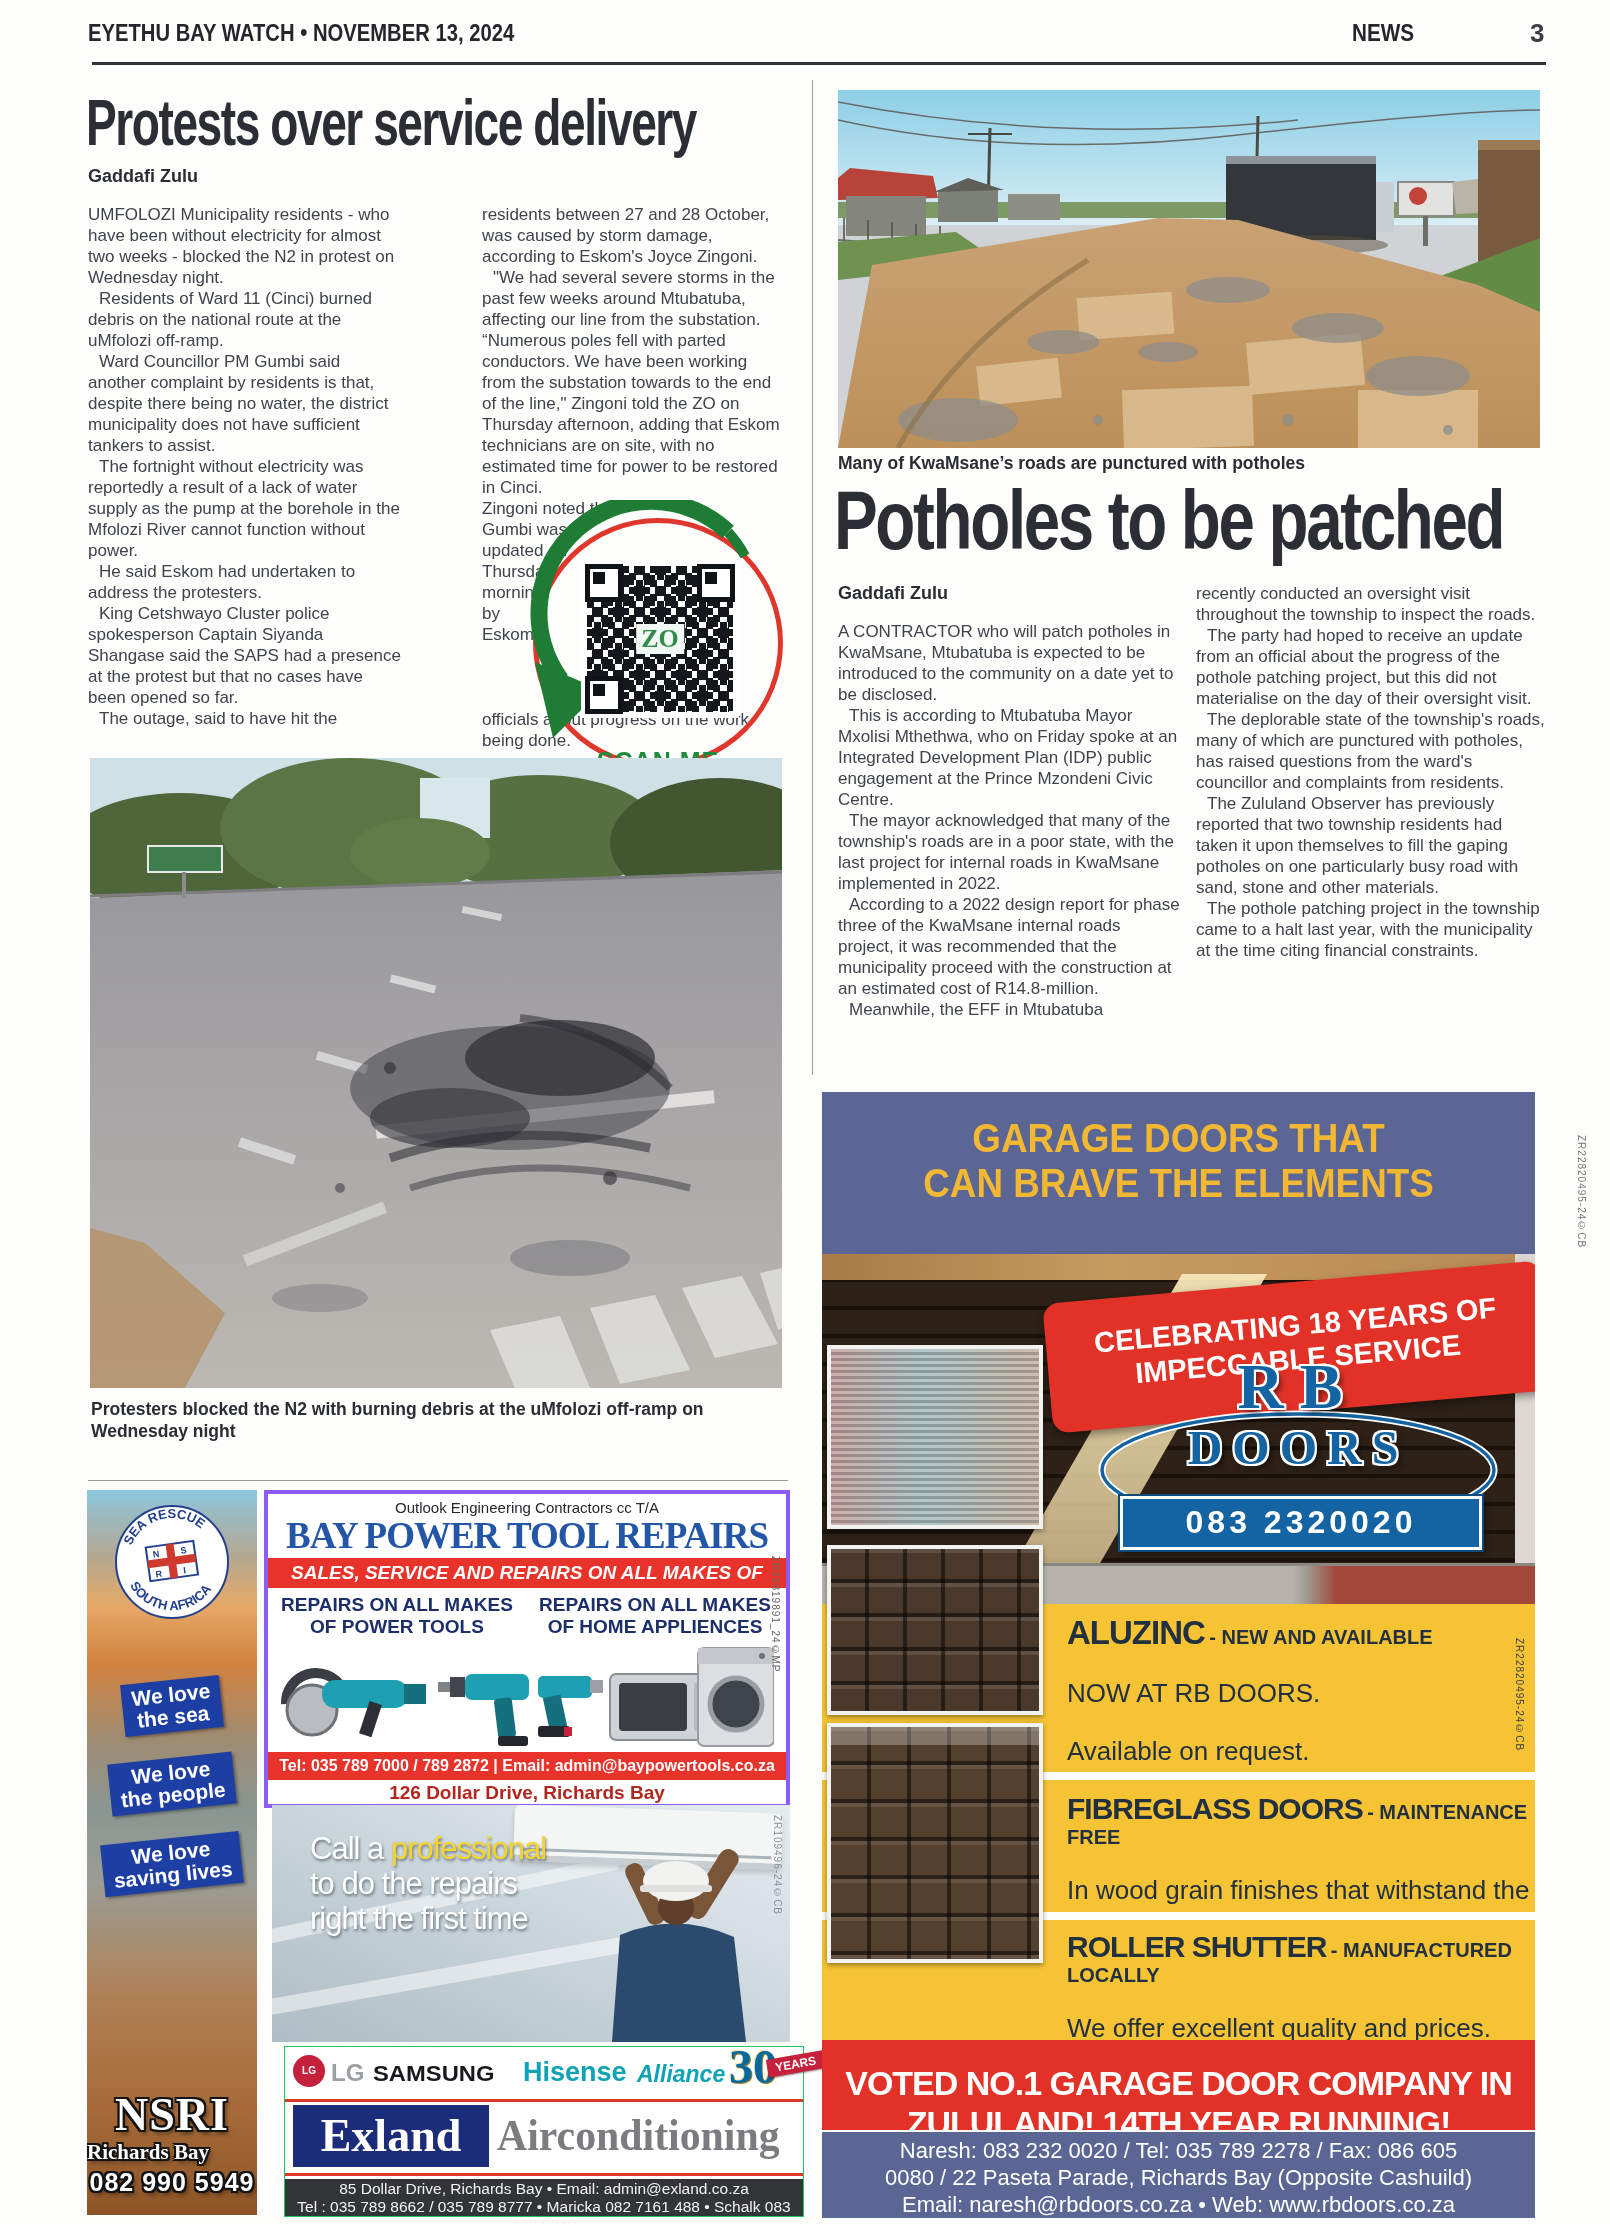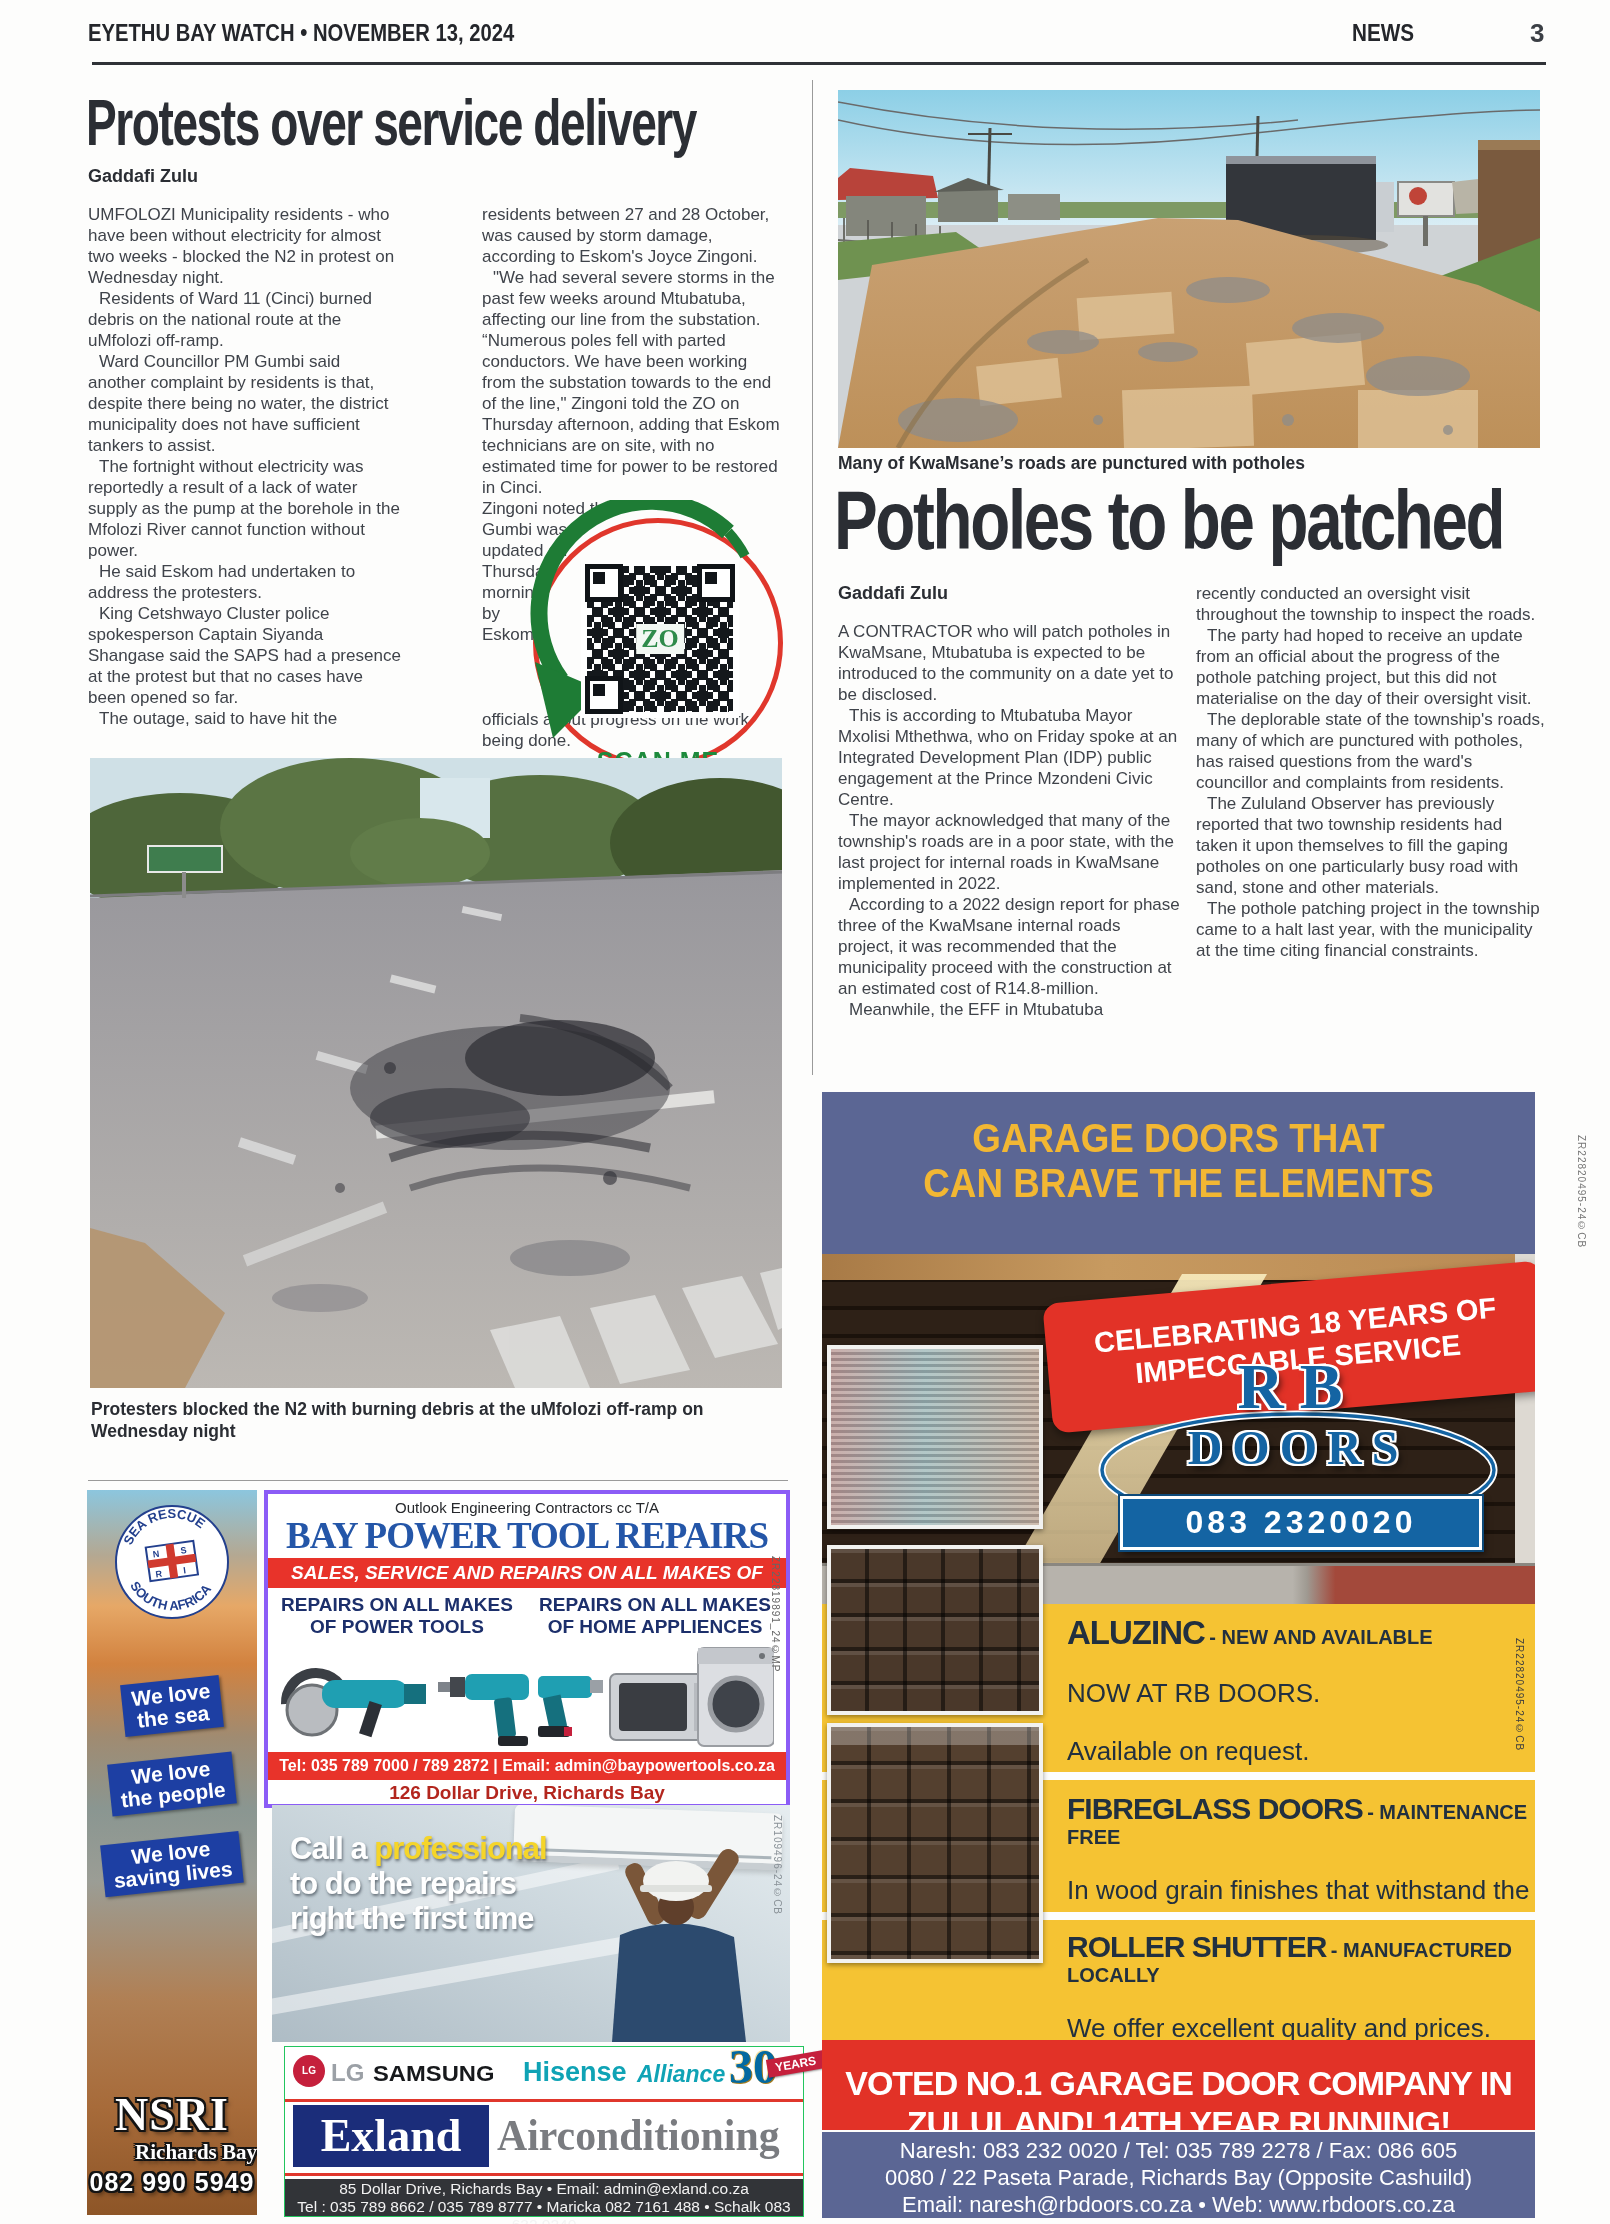--- a/index.html
+++ b/index.html
@@ -52,39 +52,39 @@
   
   .nsri{left:87px;top:1490px;width:170px;height:725px;overflow:hidden;
     background:linear-gradient(180deg,#8cc6de 0%,#b4a892 9%,#e6a867 16%,#d2823f 24%,#a08b71 34%,
                #8a9691 44%,#9b9d95 54%,#b08055 70%,#a76b3a 85%,#8d5527 100%);}
   .nsri-banner{position:absolute;left:50%;background:#1d3fa3;color:#fff;font-weight:bold;
      font-size:21px;line-height:22px;text-align:center;padding:4px 10px;
      transform:translateX(-50%) rotate(-6deg);box-shadow:2px 2px 3px rgba(0,0,0,.35);white-space:nowrap;}
   .outline-txt{color:#fff;text-shadow:-2px 0 #141414,2px 0 #141414,0 -2px #141414,0 2px #141414,
      -2px -2px #141414,2px 2px #141414,-2px 2px #141414,2px -2px #141414,3px 4px 4px rgba(0,0,0,.5);}
   .nsri-name{left:0;top:598px;width:100%;text-align:center;font:bold 46px "Liberation Serif",serif;letter-spacing:1px;}
-  .nsri-loc{left:0;top:650px;width:100%;text-align:right;font-size:21px;font-weight:bold;font-family:"Liberation Serif",serif;}
+  .nsri-loc{left:0;top:650px;width:100%;text-align:left;font-size:21px;font-weight:bold;font-family:"Liberation Serif",serif;}
   .nsri-phone{left:0;top:678px;width:100%;text-align:center;font-size:25px;font-weight:bold;letter-spacing:1px;}
 
   
   .baypower{left:264px;top:1490px;width:518px;height:310px;background:#fff;border:4px solid #8b5cf6;}
   .bp-outlook{left:0;top:5px;width:100%;text-align:center;font-size:15px;color:#26282c;}
   .bp-title{left:0;top:20px;width:100%;text-align:center;font:bold 37px "Liberation Serif",serif;
             color:#2456a8;letter-spacing:-1px;}
   .bp-band{left:0;width:100%;background:#e8332a;color:#fff;text-align:center;font-weight:bold;font-style:italic;}
   .bp-band1{top:64px;height:30px;font-size:19px;line-height:30px;}
   .bp-band2{top:258px;height:28px;font-size:16px;line-height:28px;font-style:normal;}
   .bp-headcol{top:100px;width:250px;text-align:center;font-size:19px;line-height:22px;font-weight:bold;color:#1c2f6b;}
   .bp-address{left:0;top:288px;width:100%;text-align:center;font-size:19px;font-weight:bold;color:#b3261e;}
 
   
   .prof{left:272px;top:1805px;width:518px;height:237px;overflow:hidden;
         background:linear-gradient(205deg,#e6edf0 0%,#cdd8de 45%,#aebcc5 100%);}
   .prof-beam{position:absolute;background:rgba(255,255,255,.5);}
-  .prof-text{position:absolute;left:18px;top:26px;font-weight:bold;font-size:31px;line-height:35px;
+  .prof-text{position:absolute;left:38px;top:26px;font-weight:normal;font-size:31px;line-height:35px;
      color:#fff;letter-spacing:-1px;text-shadow:1px 2px 3px rgba(20,30,40,.55);}
   .prof-hl{color:#f5d52a;}
   .prof-ac{position:absolute;right:8px;top:4px;width:268px;height:50px;background:#f4f6f6;
      border-radius:6px;border-bottom:7px solid #c8ced2;transform:rotate(2deg);box-shadow:0 3px 5px rgba(0,0,0,.15);}
   .prof-ac::after{content:"";position:absolute;left:10px;right:10px;bottom:4px;height:3px;background:#aab4ba;}
 
   
   .exland{left:284px;top:2046px;width:518px;height:169px;background:#fff;border:1px solid #22c55e;}
   .ex-redline{left:0;width:100%;height:3px;background:#e0372c;}
   .ex-lgc{left:8px;top:8px;width:32px;height:32px;border-radius:50%;background:#c5203c;color:#fff;

